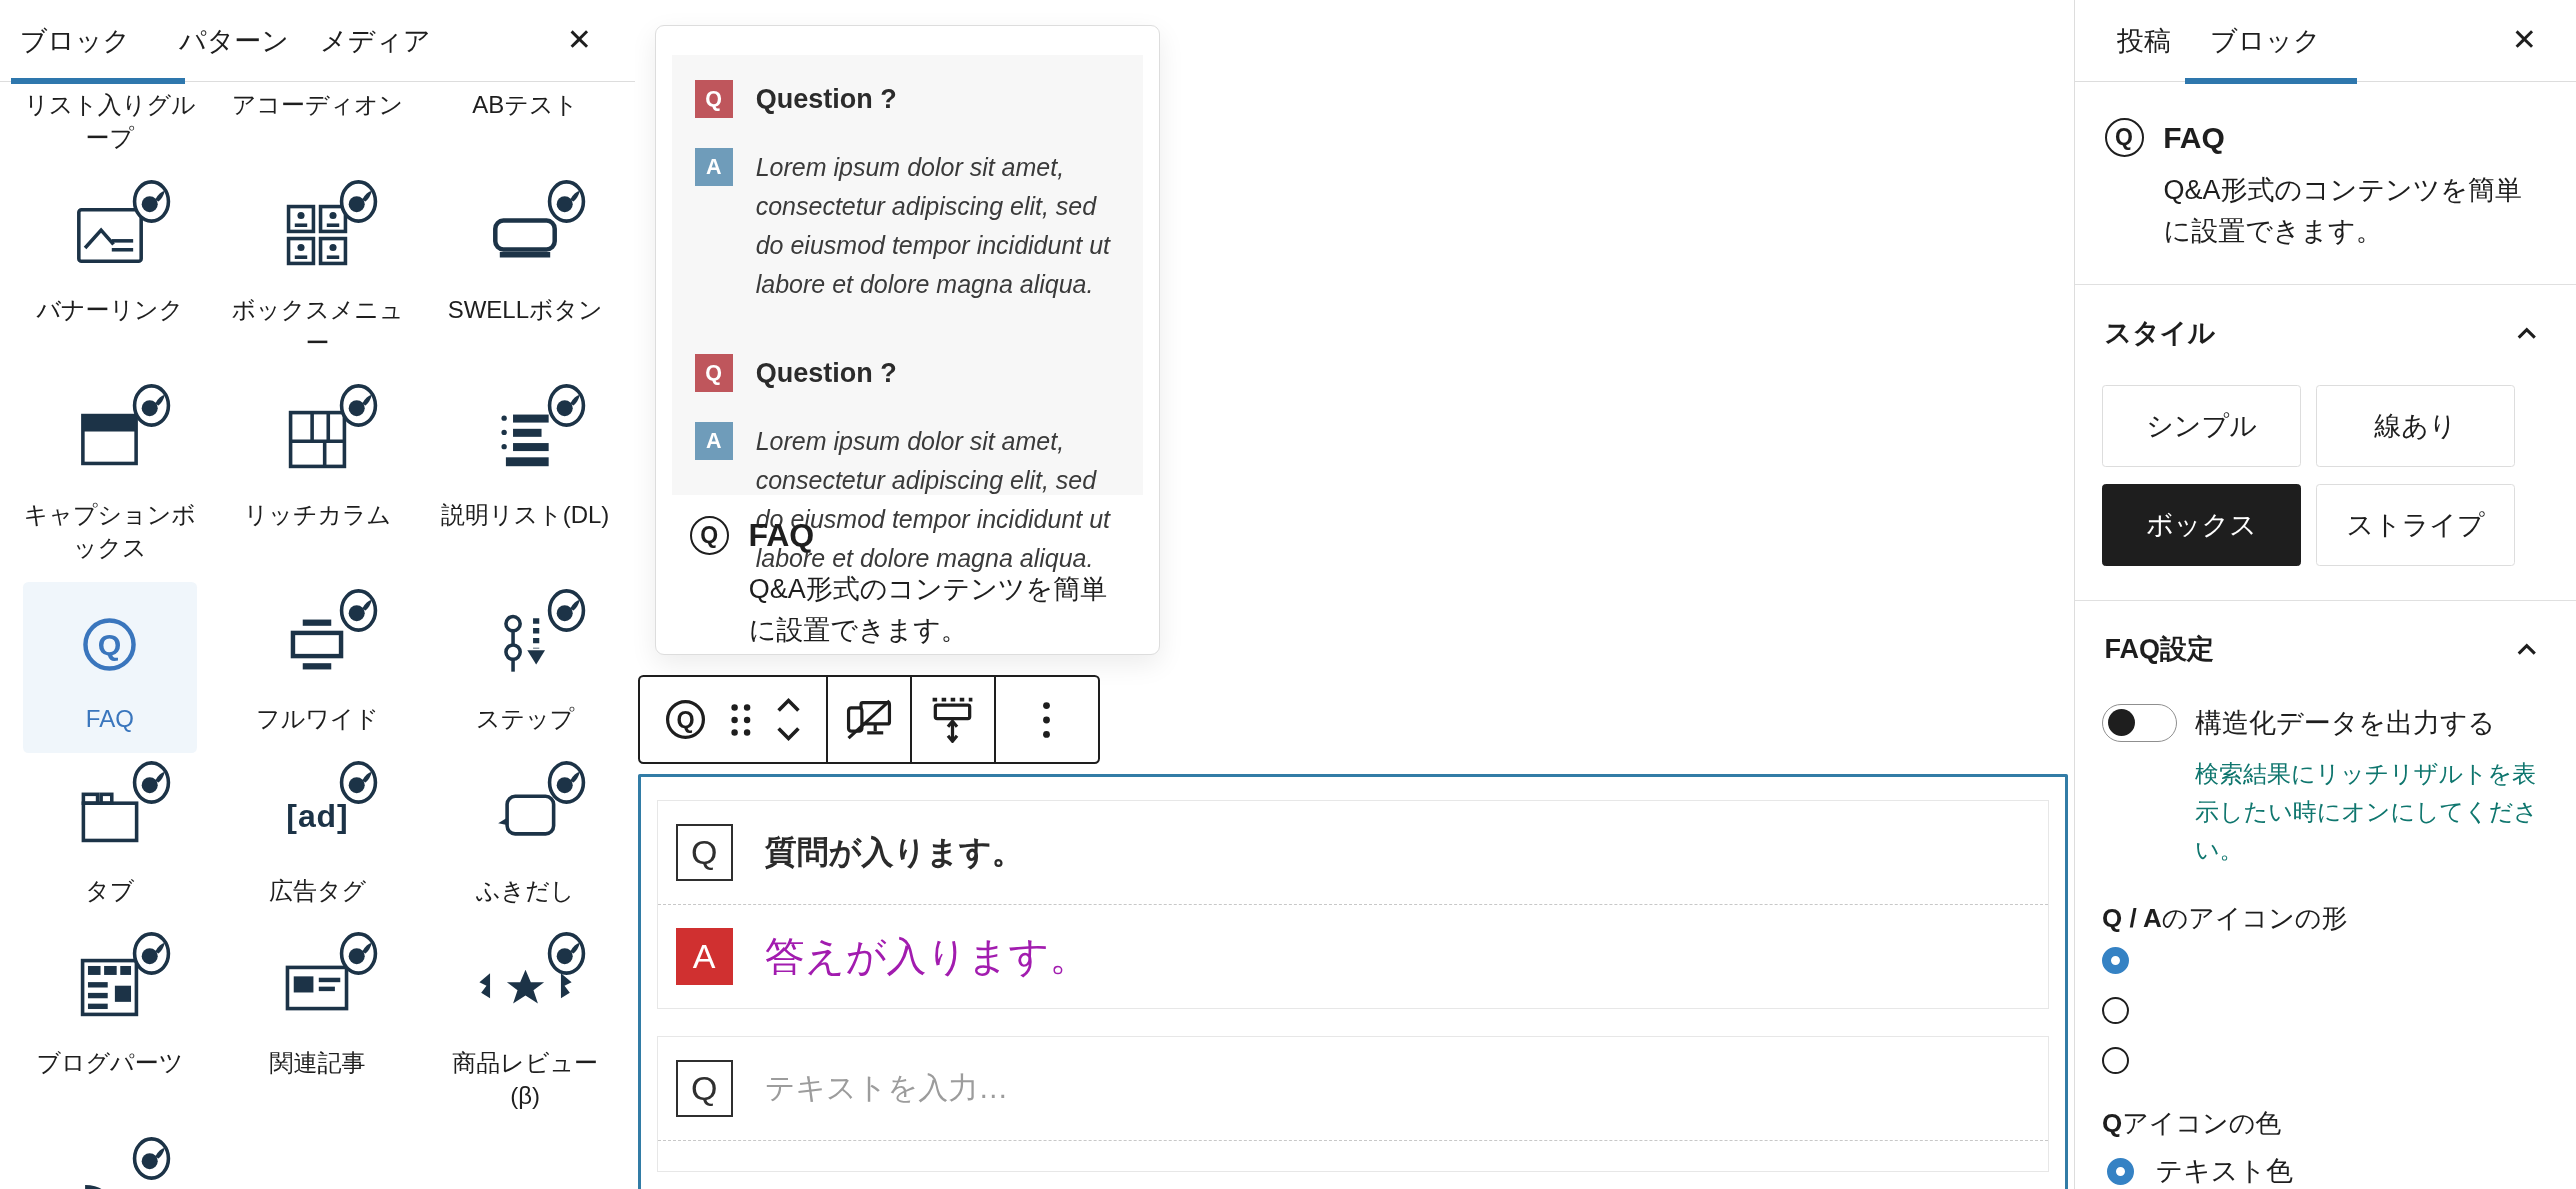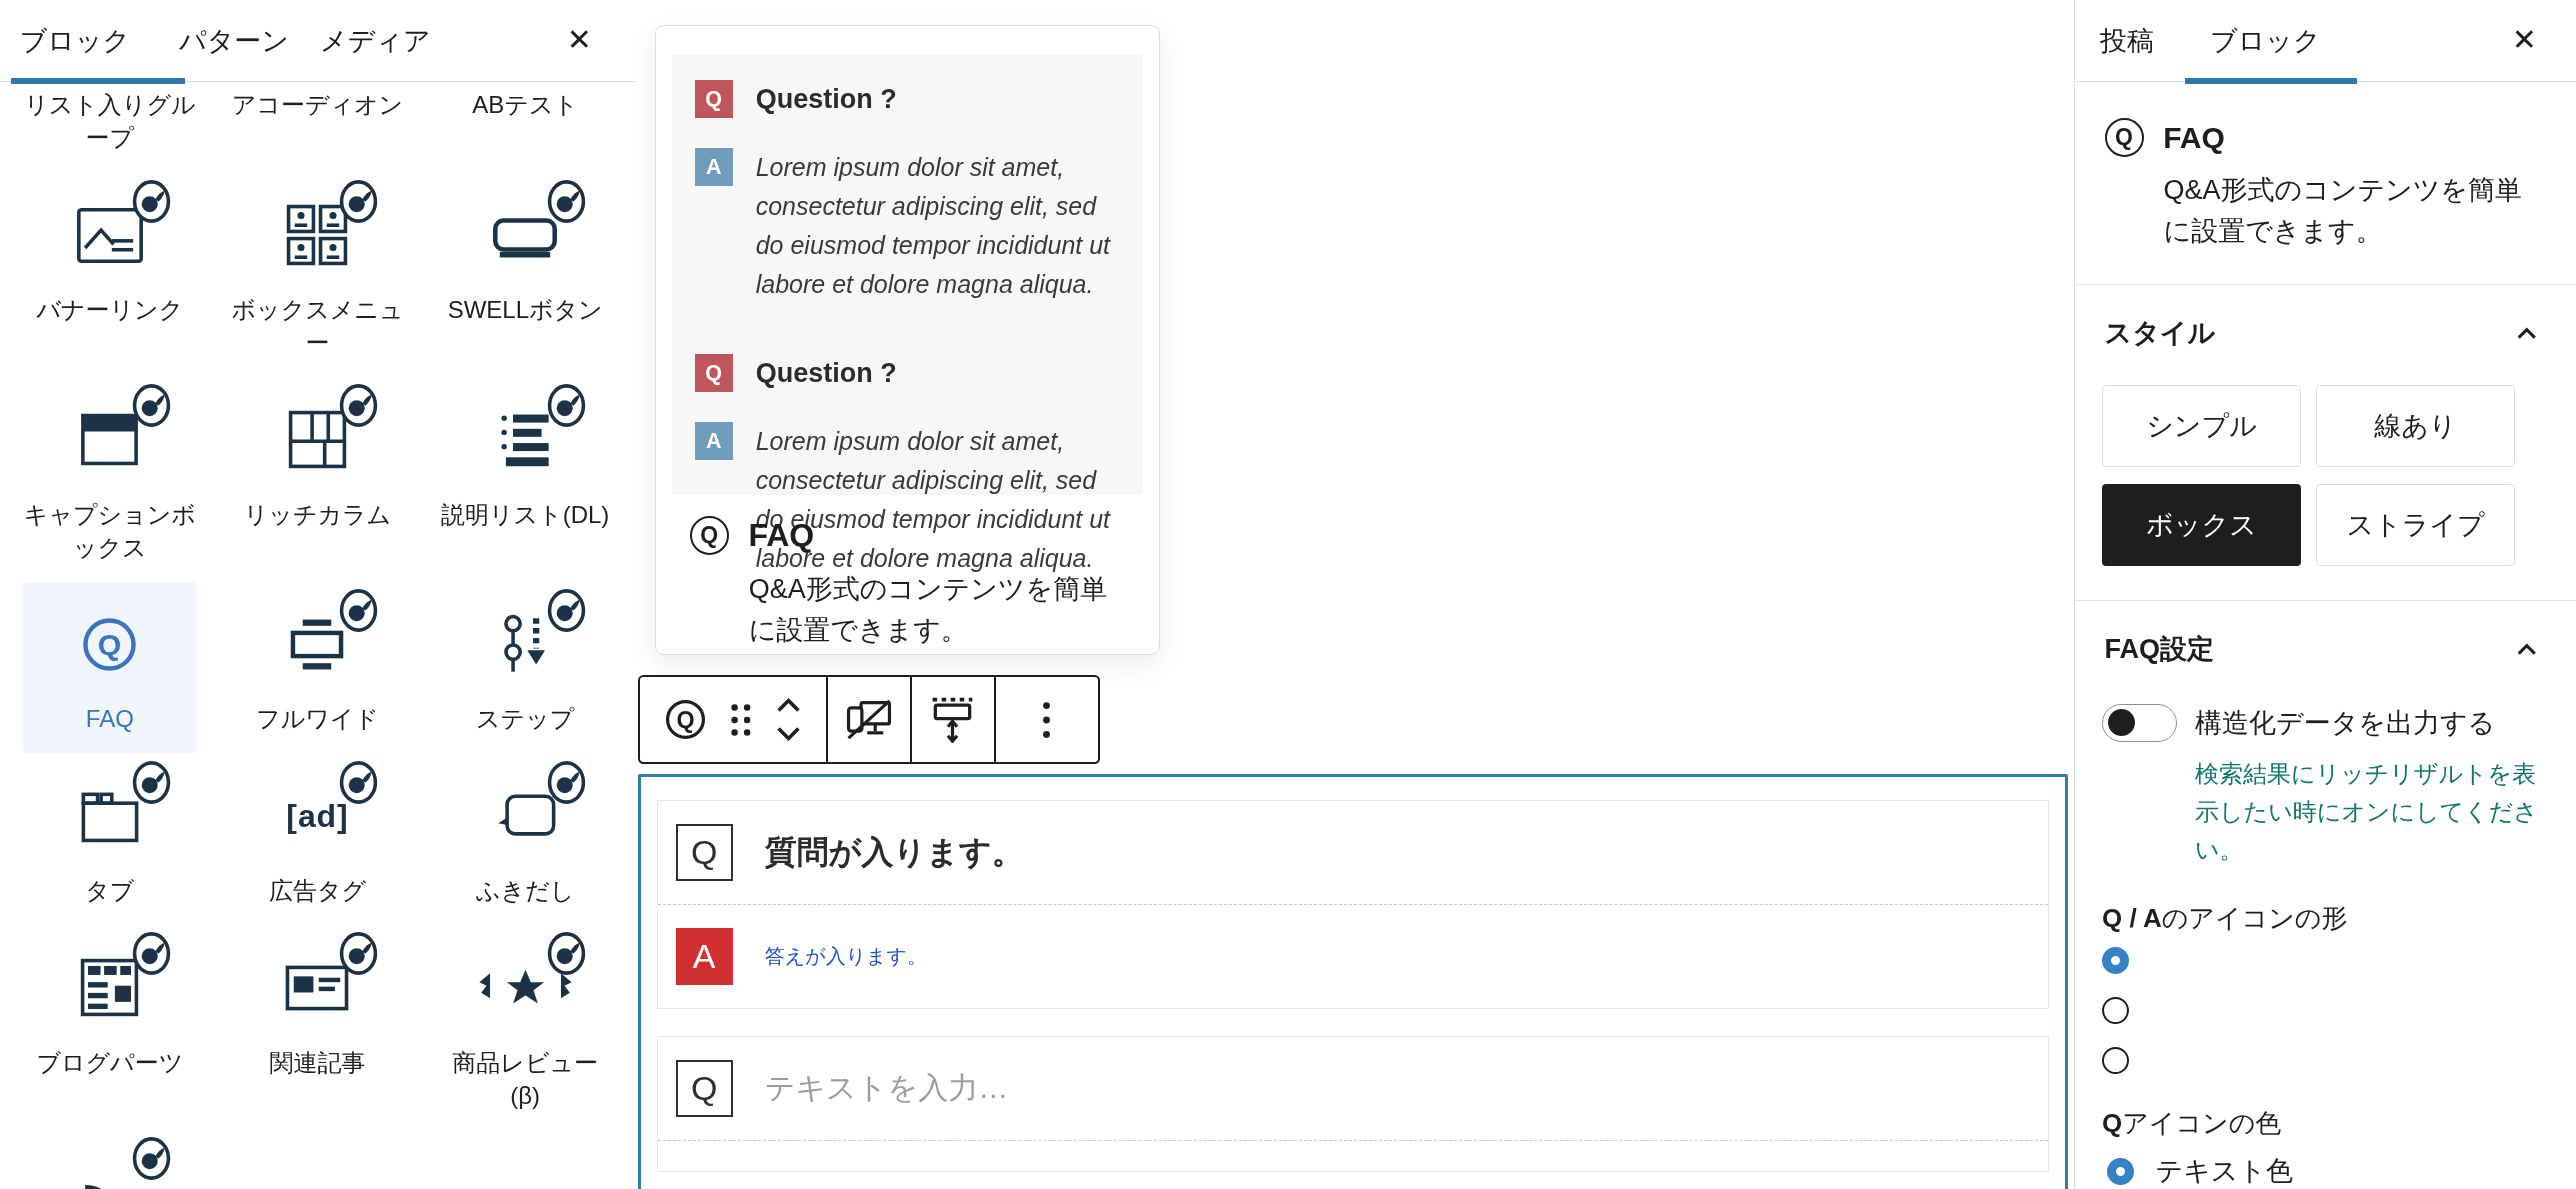--- a/index.html
+++ b/index.html
@@ -59,30 +59,30 @@
 
   
   .faq-block{position:absolute;left:2.7px;top:774px;width:1430px;height:465px;border:3.6px solid #327ca6;border-radius:1.8px;background:#fff;box-sizing:border-box;}
   .faq-group{margin:23px 16px 0;border:1.8px solid #e7e7e7;}
   .faq-group.g2{margin-top:27px;}
   .qa-row{display:flex;align-items:center;padding:23px 18px;}
   .edit-badge{width:57px;height:57px;flex:0 0 57px;display:flex;align-items:center;justify-content:center;font-size:34px;box-sizing:border-box;}
   .edit-badge.q{border:2.7px solid #2f2f2f;background:#fff;color:#2f2f2f;}
   .edit-badge.a{background:#d03030;color:#fff;}
   .q-text{margin-left:32px;font-size:32px;font-weight:700;color:#2b2b2b;}
-  .a-text{margin-left:32px;font-size:20px;color:#1d4ed8;}
+  .a-text{margin-left:32px;font-size:40px;color:#a21caf;}
   .ph-text{margin-left:32px;font-size:30px;color:#9c9c9c;}
   .dashes{border-top:1.8px dashed #c8c8c8;}
   .g2-tail{height:30px;}
 
   
   .sidebar{position:absolute;right:0;top:0;bottom:0;width:501px;background:#fff;border-left:0.9px solid #ddd;}
   .sb-tabs{position:relative;height:81px;border-bottom:0.9px solid #ddd;}
   .sb-tab{position:absolute;top:0;height:81px;display:flex;align-items:center;font-size:27px;cursor:pointer;}
-  .sb-tab.t1{left:25px;}
+  .sb-tab.t1{left:42px;}
   .sb-tab.t2{left:135px;}
   .sb-underline{position:absolute;left:-25px;right:-36px;bottom:-2.7px;height:5.4px;background:#2e77ad;}
   .sb-close{position:absolute;right:39px;top:21.5px;font-size:30px;line-height:36px;cursor:pointer;}
   .sb-card{position:relative;padding:36px 27px 32px 29.5px;border-bottom:0.9px solid #e0e0e0;}
   .sb-card-row{display:flex;align-items:center;}
   .sb-card-title{margin-left:19.7px;font-size:30px;font-weight:700;}
   .sb-card-desc{margin:12.5px 0 0 59px;font-size:27px;line-height:41px;color:#1e1e1e;max-width:394px;}
   .panel{border-bottom:0.9px solid #e0e0e0;padding:5.4px 0 34px;}
   .panel-head{display:flex;align-items:center;justify-content:space-between;padding:25px 39px 23px 29.5px;cursor:pointer;}
   .panel-title{font-size:27px;font-weight:700;}

